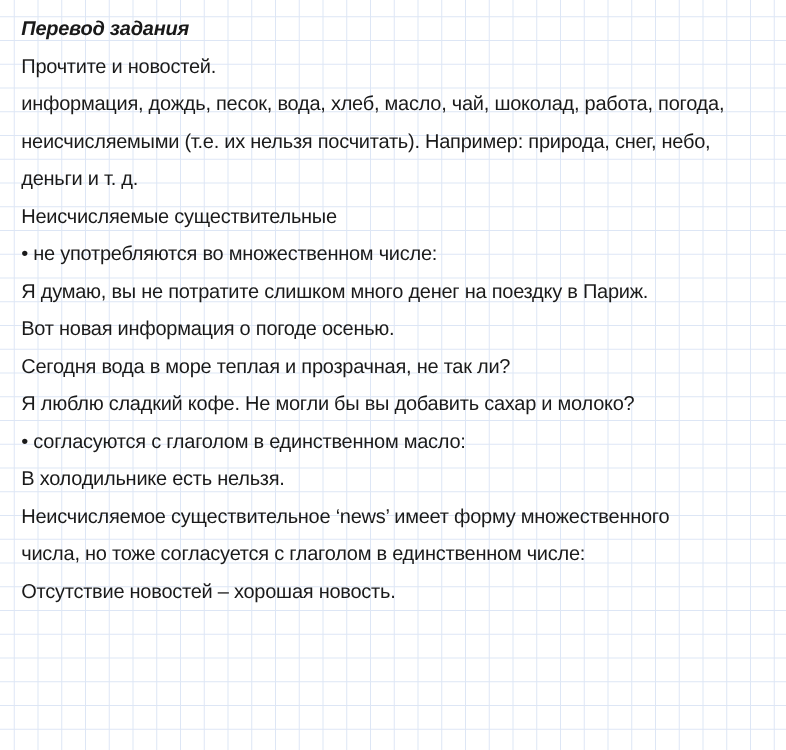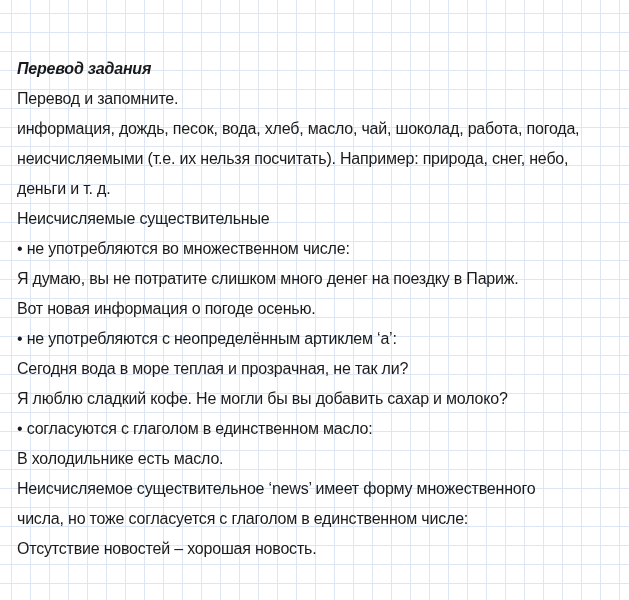--- a/index.html
+++ b/index.html
@@ -12,37 +12,36 @@
     background-size: 19px 19px;
     background-position: 11px 13px;
     font-family: "Liberation Sans", sans-serif;
     color: #1a1a1a;
   }
   .doc { position: absolute; left: 17px; top: 9px; width: 606px; }
   .line {
     font-size: 16px; line-height: 30px; height: 30px;
     white-space: nowrap; letter-spacing: -0.2px;
   }
-  .title { font-weight: bold; font-style: italic; margin-top: 45px; }
+  .title { font-weight: bold; font-style: italic; }
   .heading { font-weight: normal; }
 </style>
 </head>
 <body>
 
 <div class="doc">
   <div class="line title">Перевод задания</div>
-  <div class="line">Перевод и запомните.</div>
+  <div class="line">Прочтите и новостей.</div>
   <div class="line">информация, дождь, песок, вода, хлеб, масло, чай, шоколад, работа, погода,</div>
   <div class="line">неисчисляемыми (т.е. их нельзя посчитать). Например: природа, снег, небо,</div>
   <div class="line">деньги и т. д.</div>
   <div class="line heading">Неисчисляемые существительные</div>
   <div class="line">• не употребляются во множественном числе:</div>
   <div class="line">Я думаю, вы не потратите слишком много денег на поездку в Париж.</div>
   <div class="line">Вот новая информация о погоде осенью.</div>
-  <div class="line">• не употребляются с неопределённым артиклем ‘a’:</div>
   <div class="line">Сегодня вода в море теплая и прозрачная, не так ли?</div>
   <div class="line">Я люблю сладкий кофе. Не могли бы вы добавить сахар и молоко?</div>
   <div class="line">• согласуются с глаголом в единственном масло:</div>
-  <div class="line">В холодильнике есть масло.</div>
+  <div class="line">В холодильнике есть нельзя.</div>
   <div class="line">Неисчисляемое существительное ‘news’ имеет форму множественного</div>
   <div class="line">числа, но тоже согласуется с глаголом в единственном числе:</div>
   <div class="line">Отсутствие новостей – хорошая новость.</div>
 </div>
 
 </body></html>

